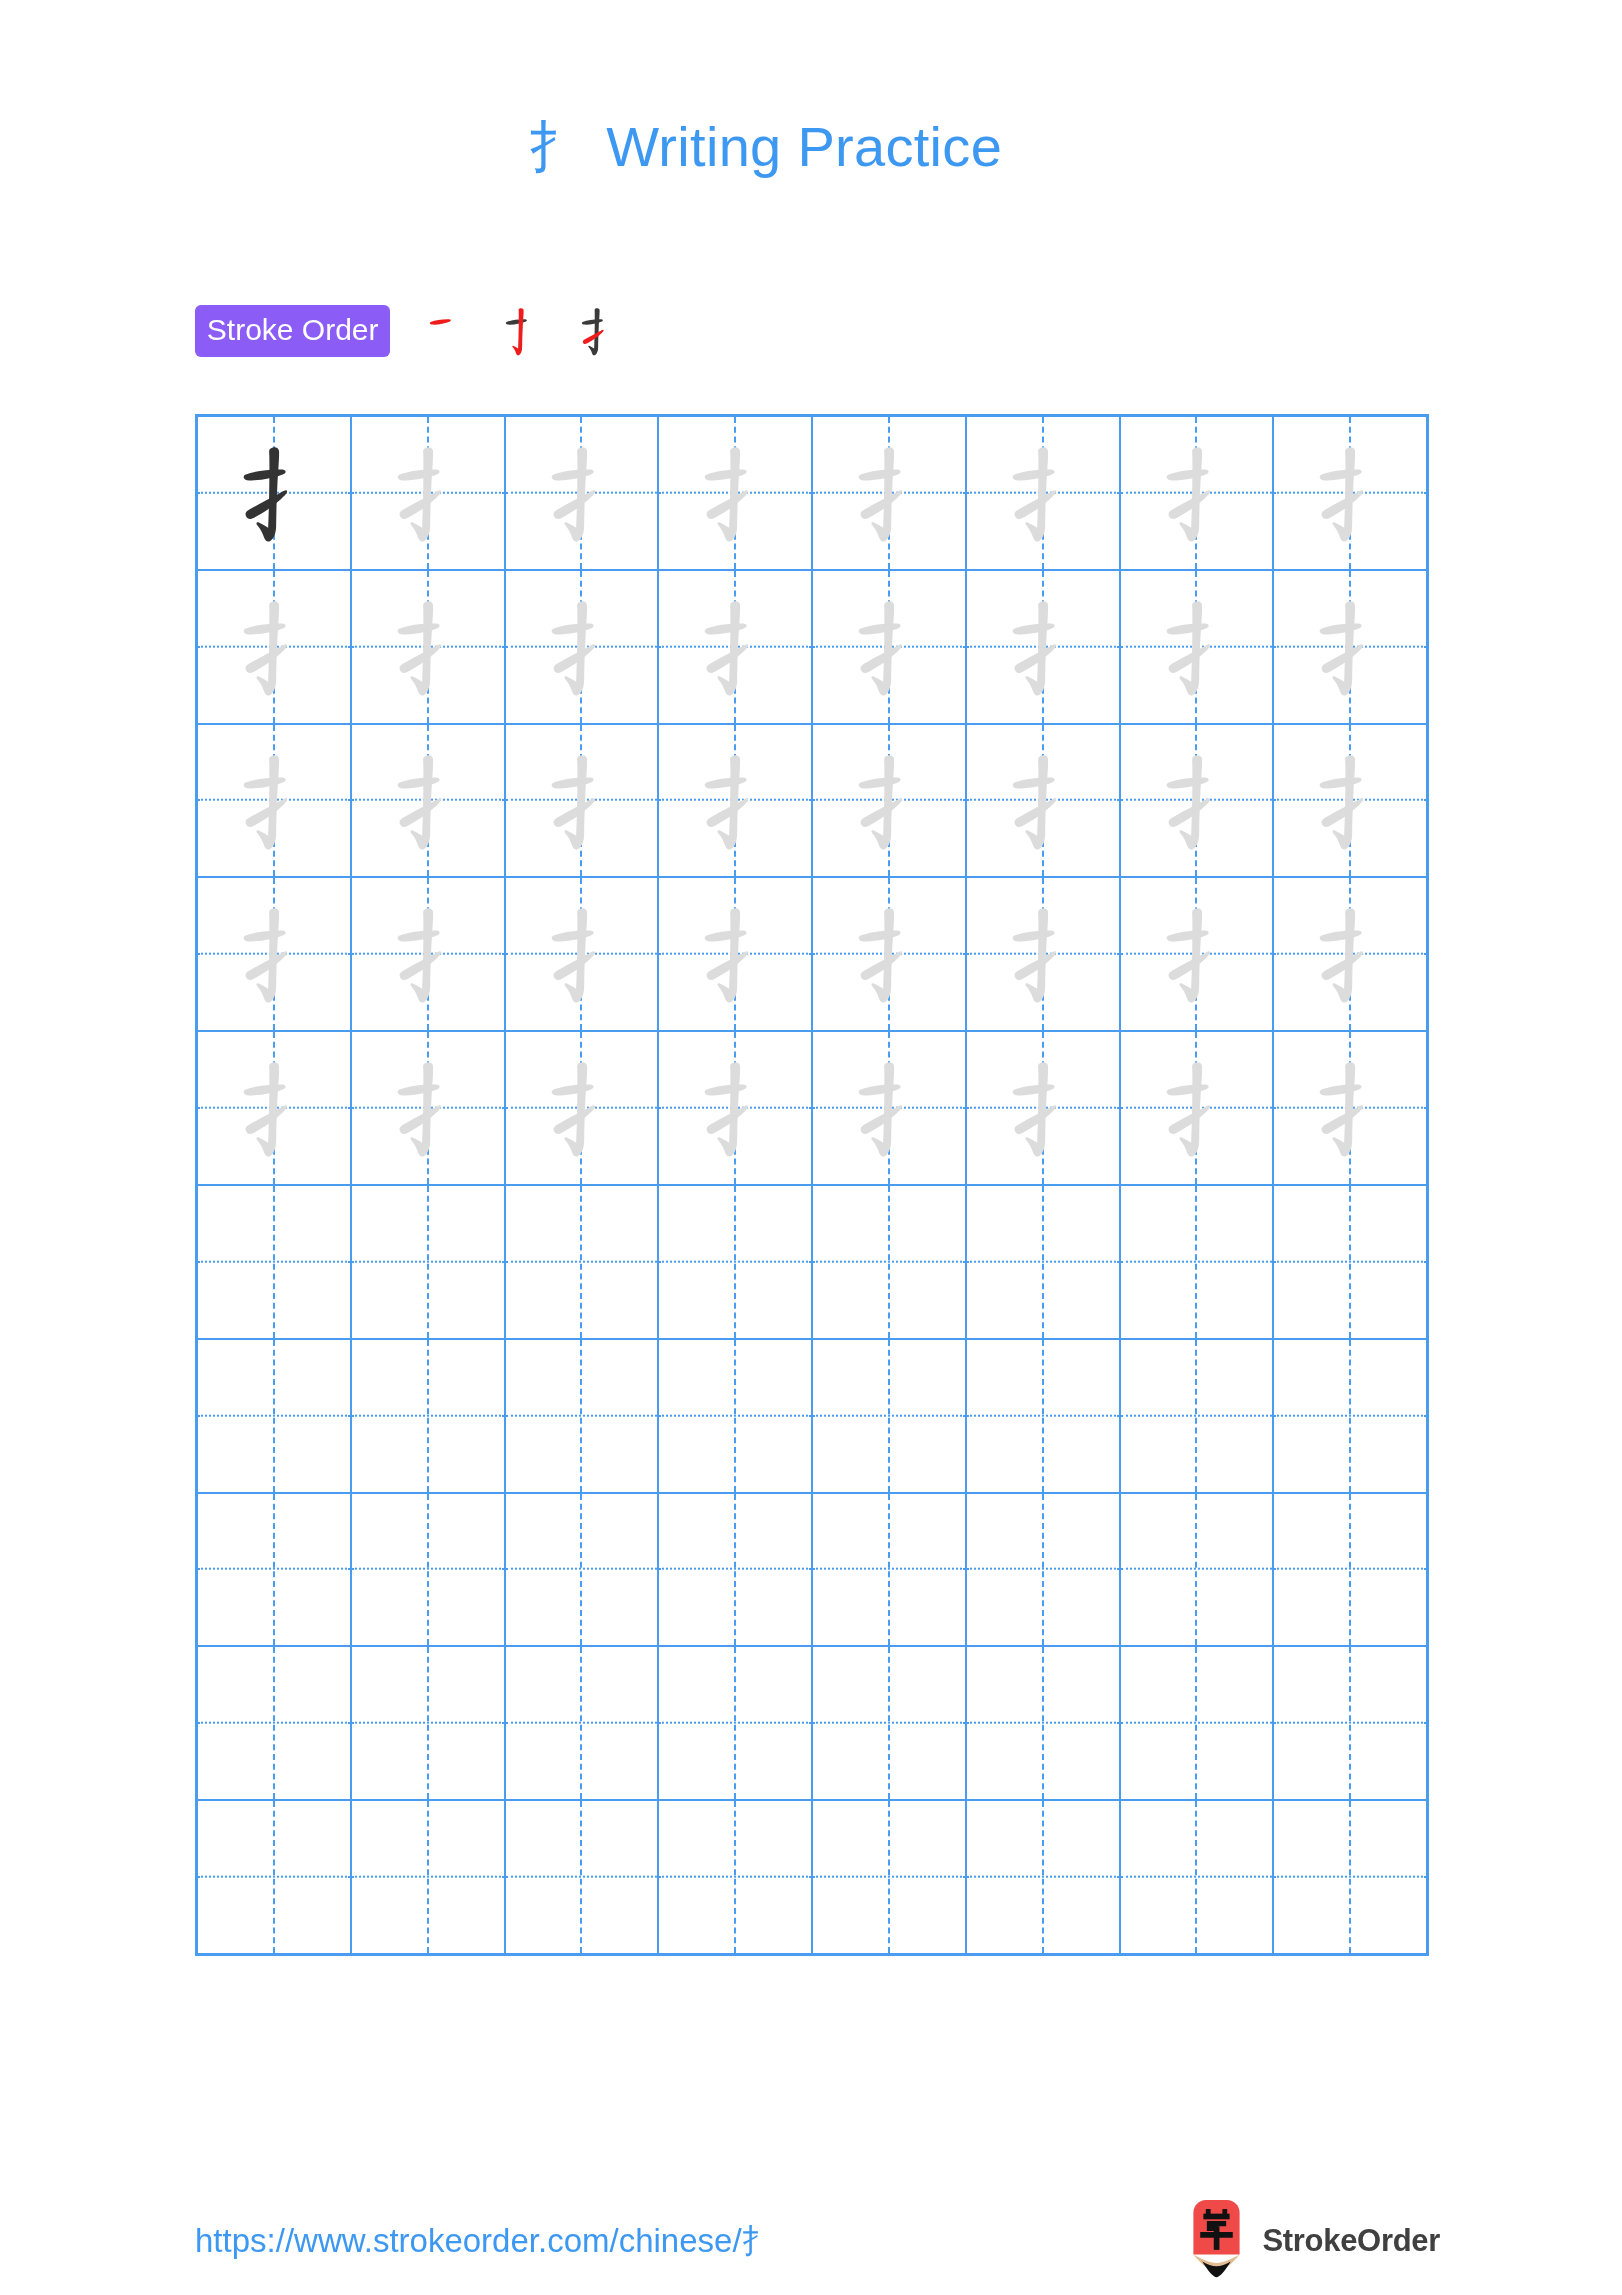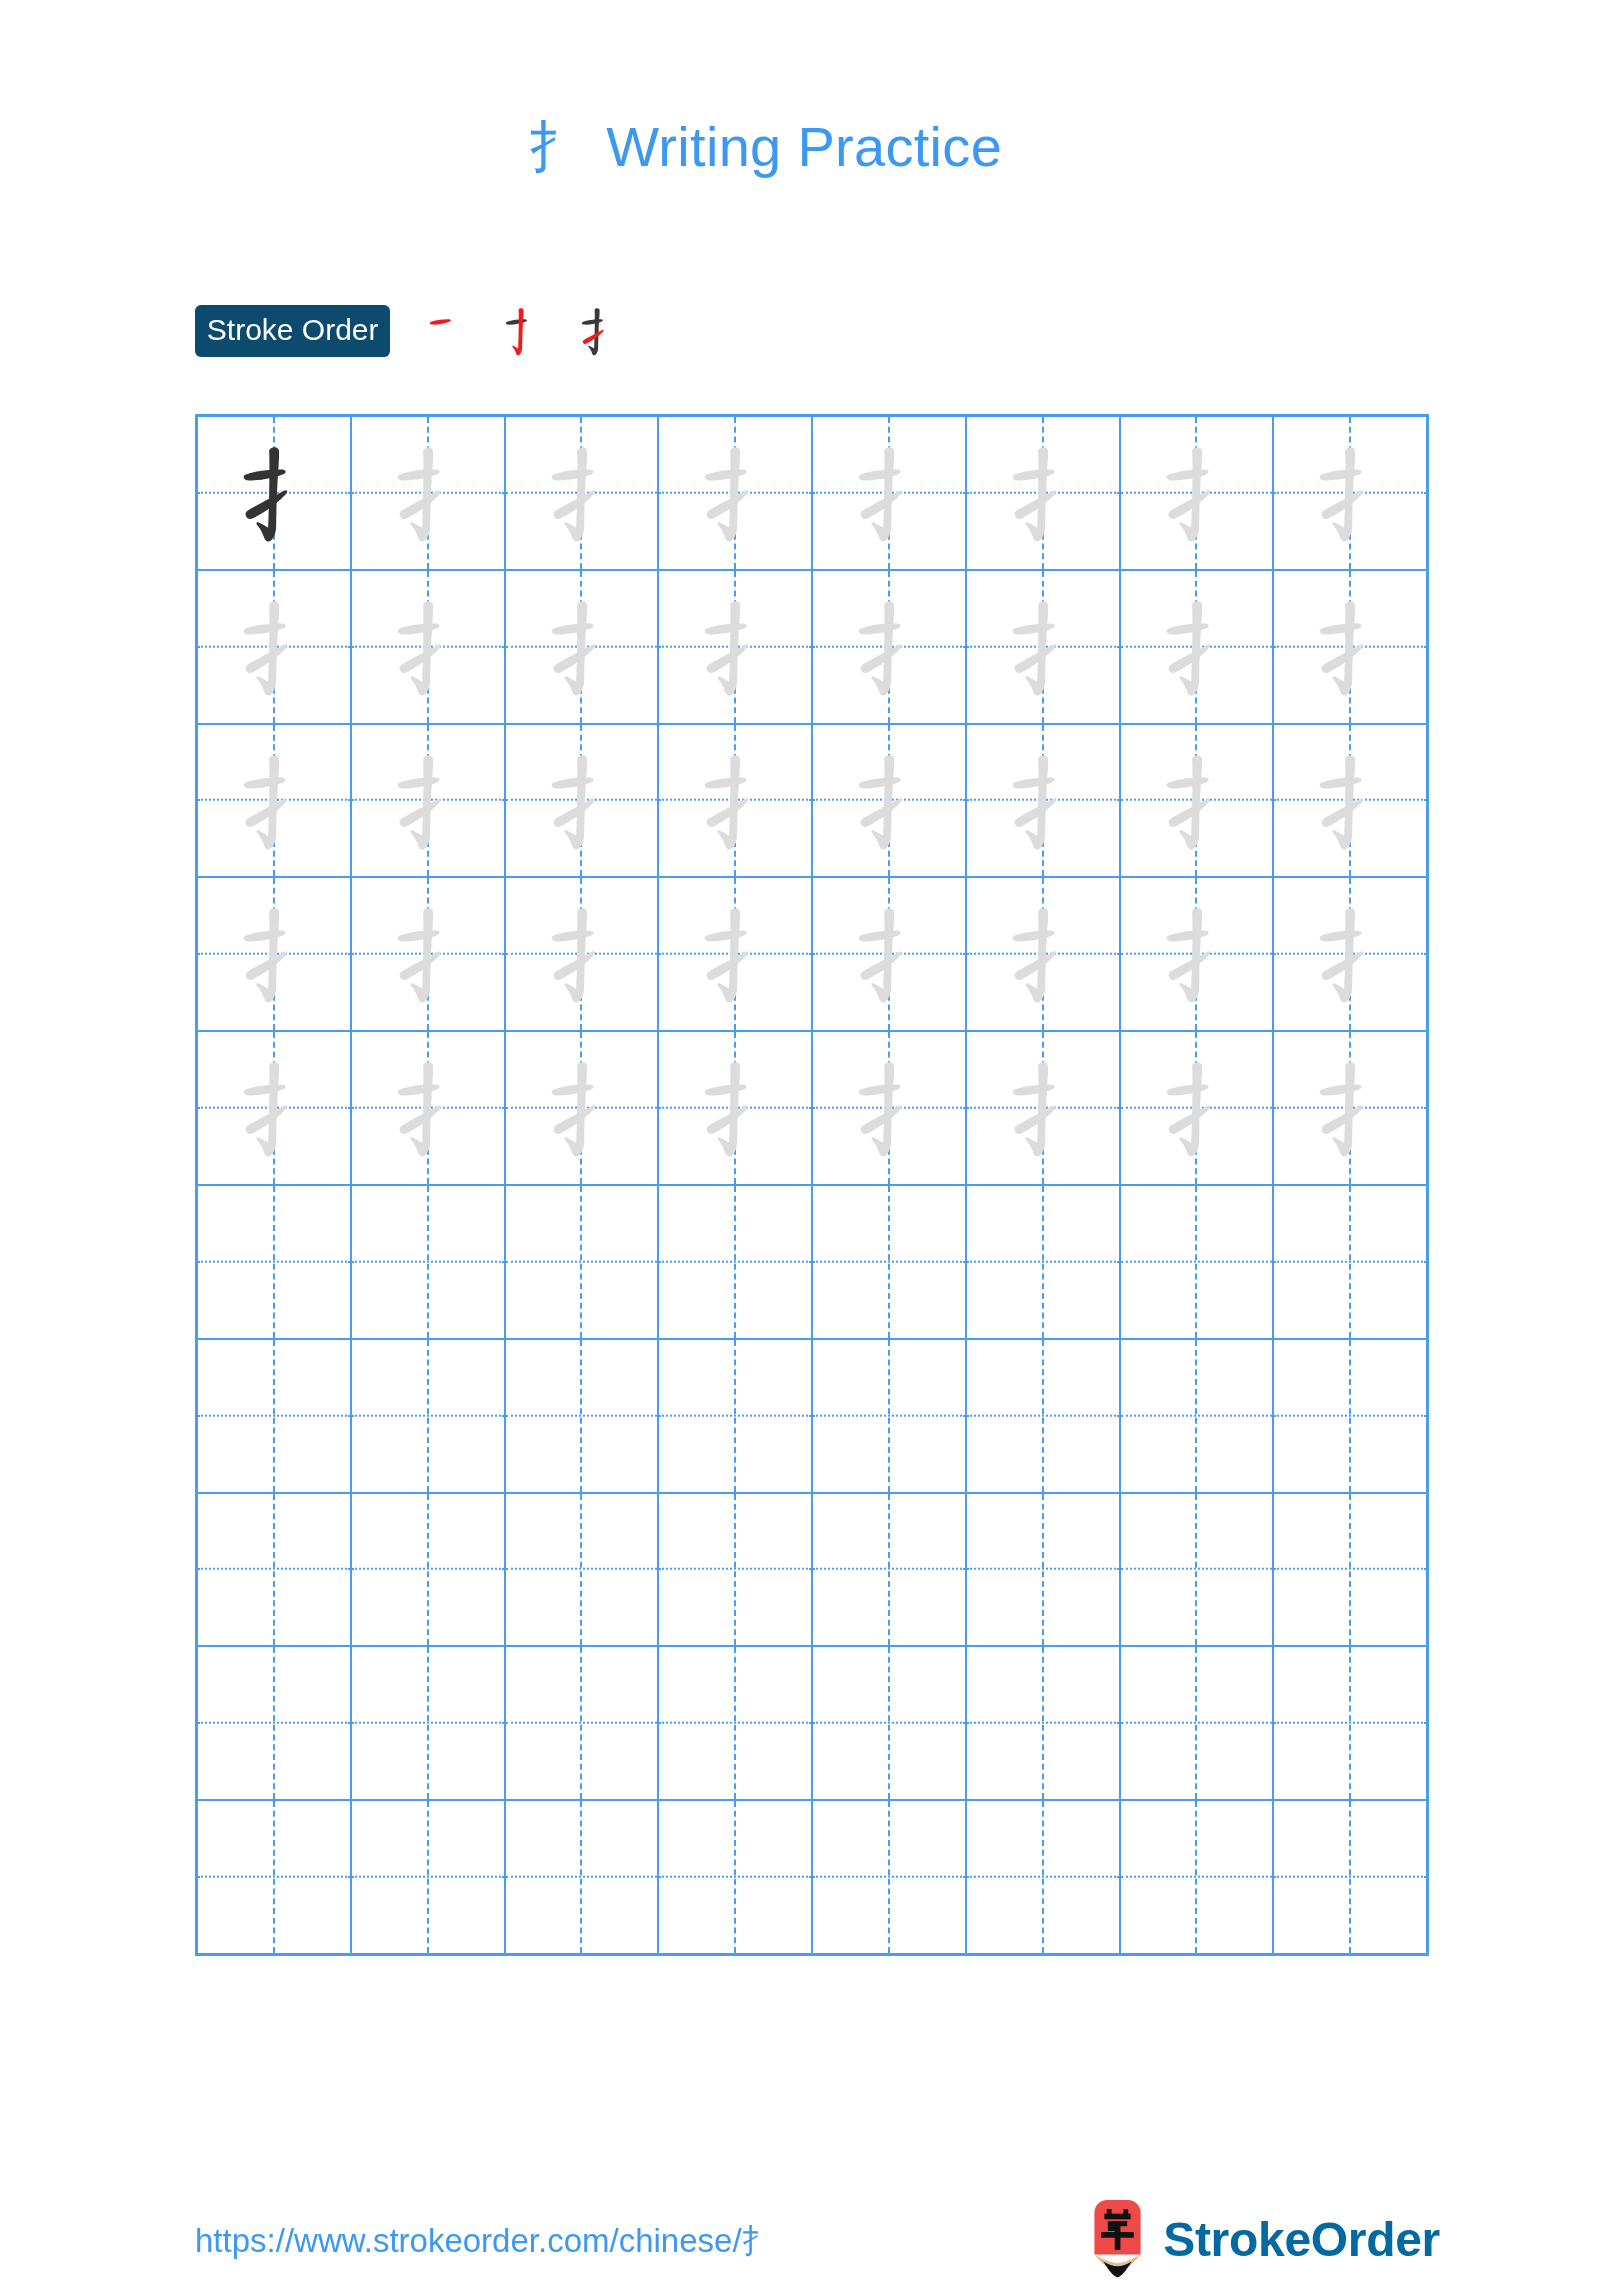--- a/index.html
+++ b/index.html
@@ -36,21 +36,21 @@
   
   .stroke-order-row {
     position: absolute;
     top: 305px;
     left: 195px;
     height: 52px;
     display: flex;
     align-items: center;
   }
   .stroke-order-badge {
-    background: #0c4a6e;
+    background: #8b5cf6;
     color: #ffffff;
     font-size: 30px;
     line-height: 1;
     padding: 9.8px 11.8px 12.4px 11.8px;
     border-radius: 5.9px;
     white-space: nowrap;
   }
   .stroke-steps {
     display: flex;
     align-items: center;
@@ -143,23 +143,23 @@
     position: absolute;
     right: 182px;
     top: -9.2px;
     display: flex;
     align-items: center;
     height: 79px;
   }
   .brand-logo { width: 63px; height: 84px; margin-right: 14.4px; }
   .brand-logo svg { display: block; width: 63px; height: 84px; }
   .brand-name {
-    font-size: 48px;
+    font-size: 31px;
     font-weight: bold;
-    color: #0369a1;
+    color: #404040;
     letter-spacing: -0.3px;
     white-space: nowrap;
     line-height: 1;
     padding-bottom: 3.9px;
   }
 </style>
 </head>
 <body>
 
 <div class="page-title">

